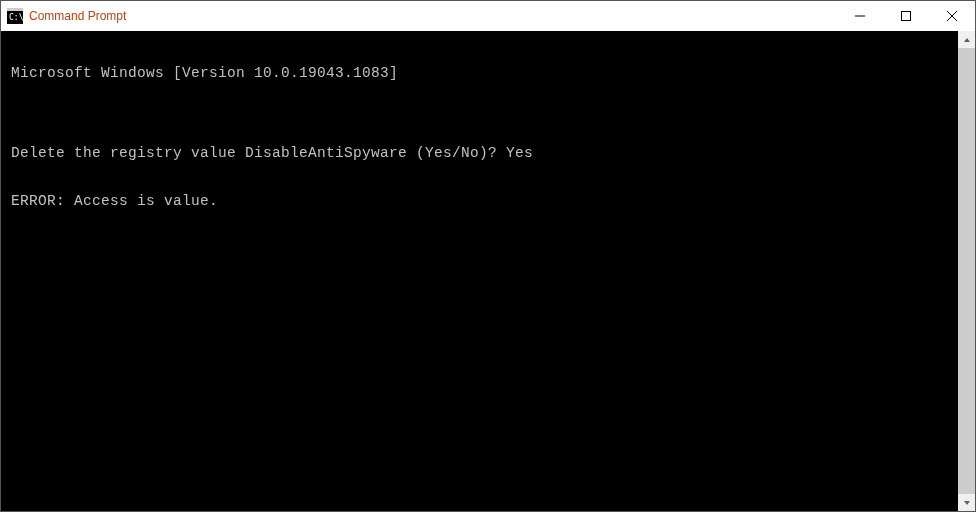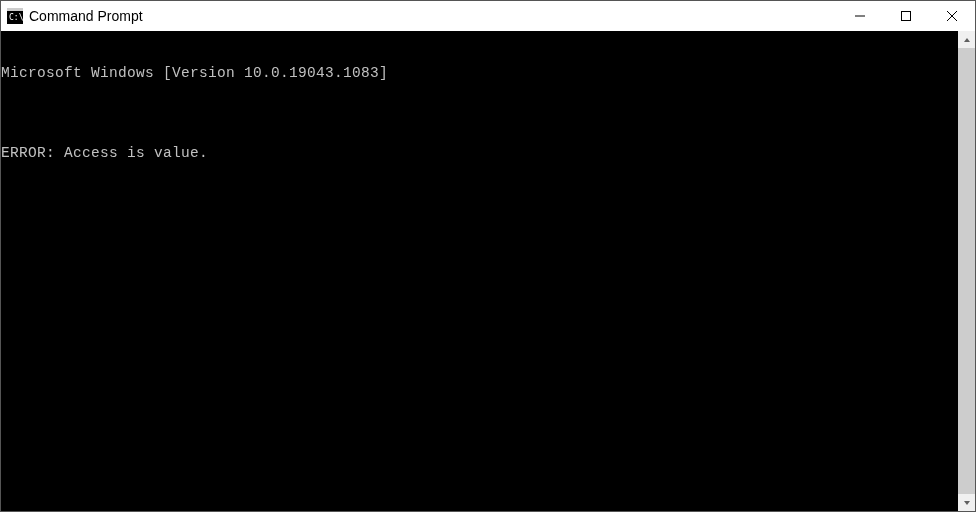--- a/index.html
+++ b/index.html
@@ -36,22 +36,22 @@
       margin-right: 6px;
       display: flex;
       align-items: center;
       justify-content: center;
     }
     .titlebar-icon svg {
       width: 16px;
       height: 16px;
     }
     .titlebar-title {
-      font-size: 14px;
-      color: #000000;
+      font-size: 12px;
+      color: #c2410c;
       flex: 1;
     }
     .window-controls {
       display: flex;
       height: 100%;
     }
     .window-control {
       width: 46px;
       height: 100%;
       display: flex;
@@ -64,21 +64,21 @@
       height: 10px;
     }
     .terminal-area {
       flex: 1;
       display: flex;
       background: #000;
       position: relative;
     }
     .terminal {
       flex: 1;
-      padding: 2px 0 0 0;
+      padding: 2px 0 0 10px;
       font-family: 'Consolas', 'Courier New', monospace;
       font-size: 14.5px;
       line-height: 16px;
       color: #c0c0c0;
       white-space: pre;
       overflow: hidden;
       letter-spacing: 0.3px;
     }
     .terminal-line {
       display: block;
@@ -156,20 +156,21 @@
             <line x1="0" y1="0" x2="10" y2="10" stroke="#000" stroke-width="1"></line>
             <line x1="10" y1="0" x2="0" y2="10" stroke="#000" stroke-width="1"></line>
           </svg>
       </div>
     </div>
   </div>
   <div class="terminal-area">
     <div class="terminal">
       <span class="terminal-line">Microsoft Windows [Version 10.0.19043.1083]</span>
       <span class="terminal-line"></span>
+      <span class="terminal-line">Delete the registry value DisableAntiSpyware (Yes/No)? Yes</span>
       <span class="terminal-line">ERROR: Access is value.</span>
       <span class="terminal-line"></span>
     </div>
     <div class="scrollbar">
       <div class="scroll-arrow">
         <svg viewBox="0 0 8 8">
             <polygon points="4,2 7,6 1,6" fill="#606060"></polygon>
           </svg>
       </div>
       <div class="scroll-track">

